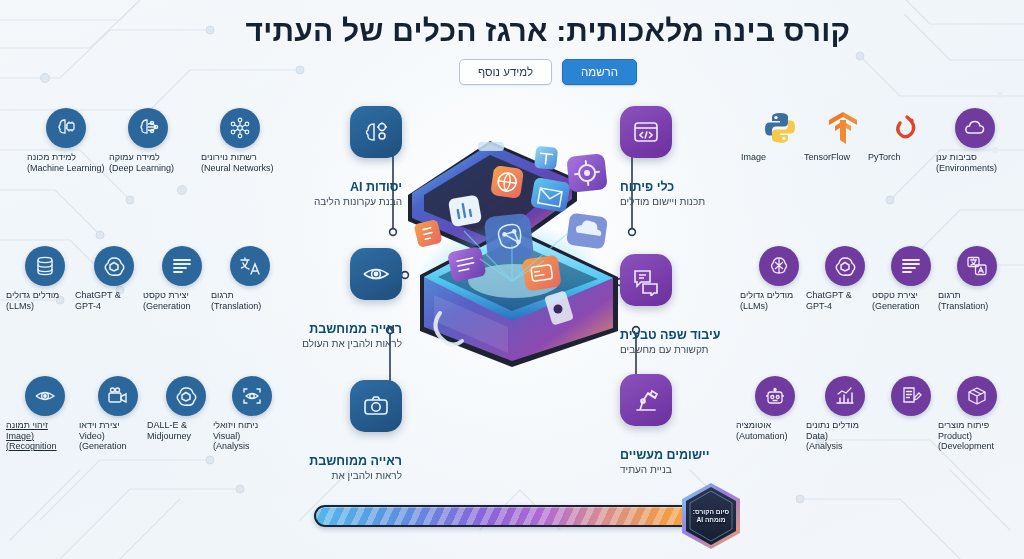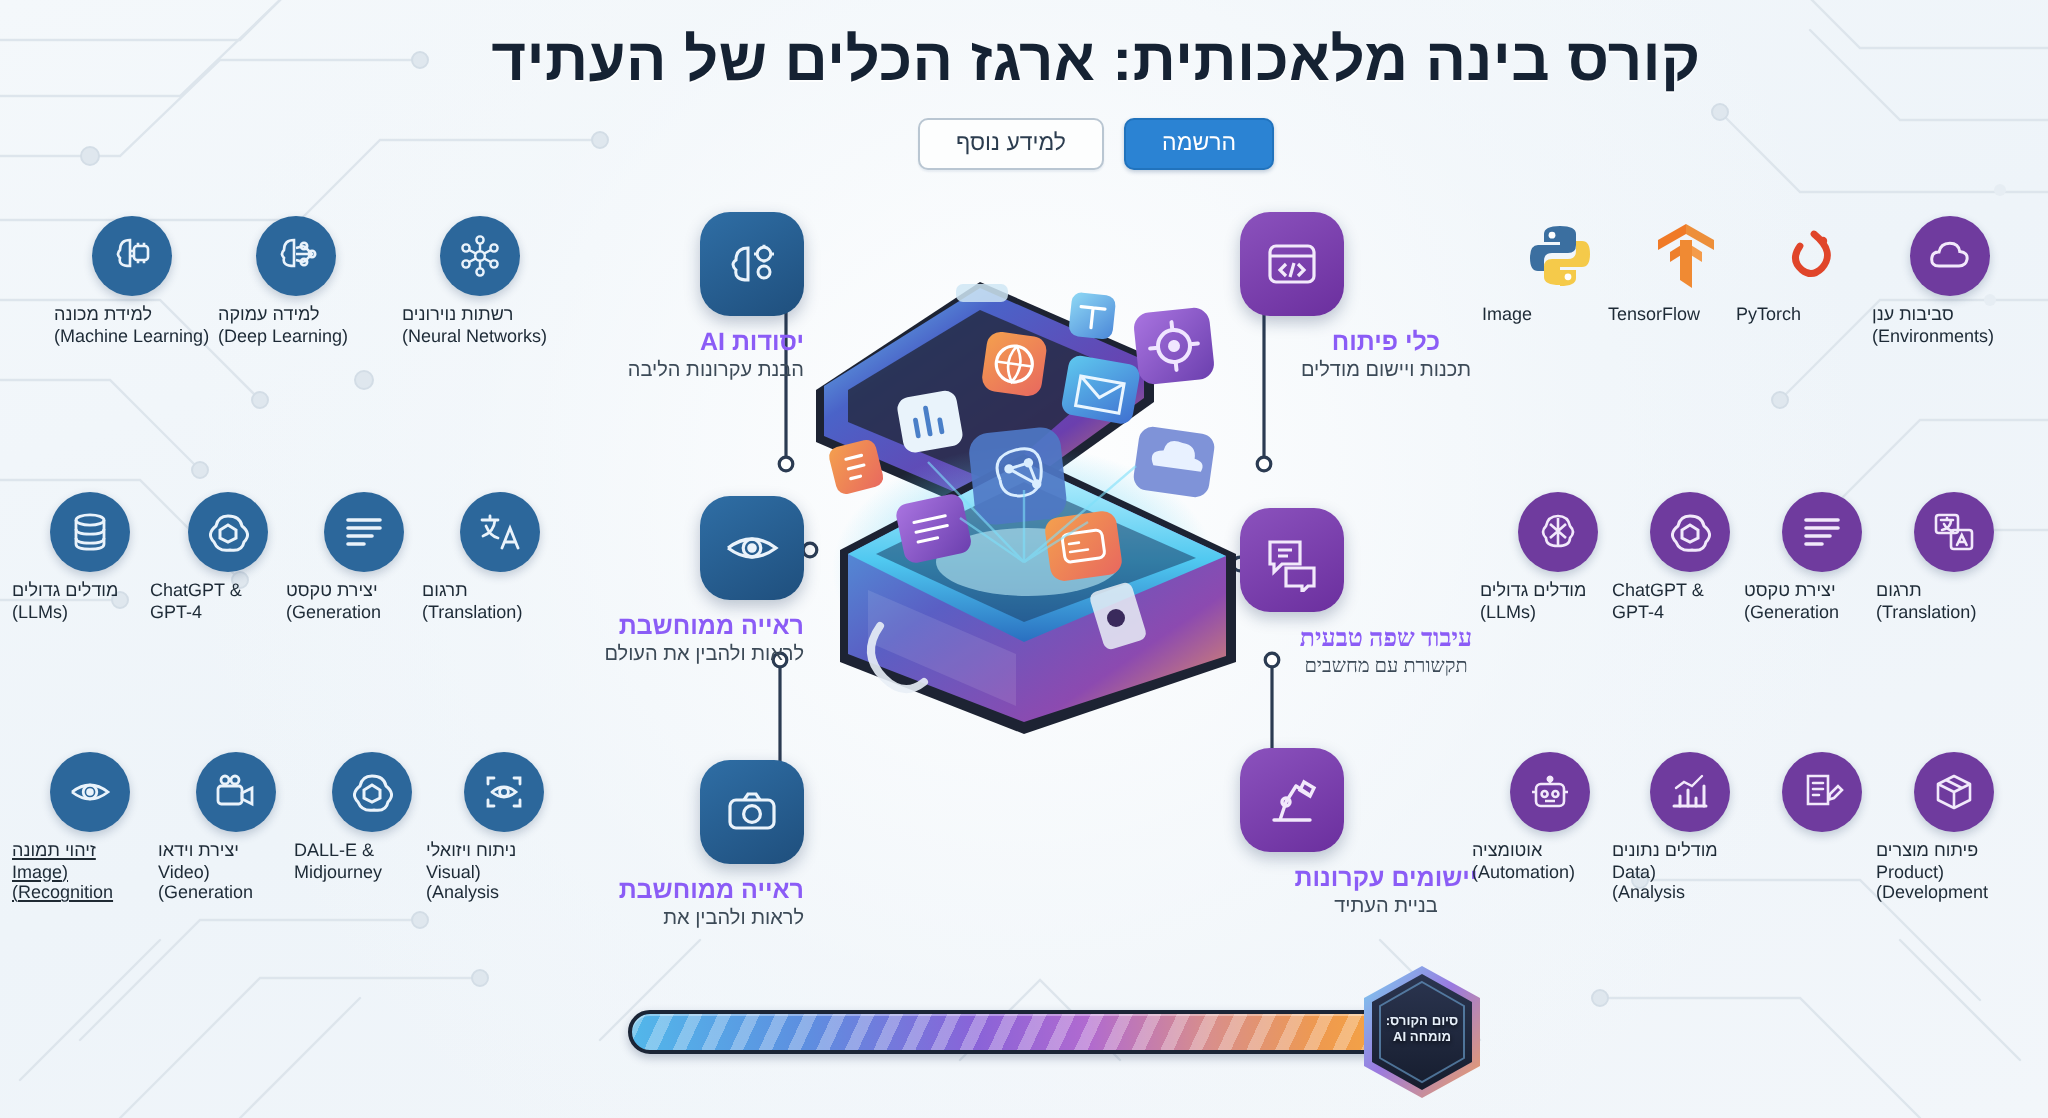--- a/index.html
+++ b/index.html
@@ -44,32 +44,32 @@
   .cat{position:absolute;z-index:6;width:150px;}
   .cat .cat-icon{
     width:52px;height:52px;border-radius:15px;
     display:flex;align-items:center;justify-content:center;
     box-shadow:0 3px 8px rgba(25,50,90,.28);
     margin:0 auto;
   }
   .cat.blue .cat-icon{background:linear-gradient(150deg,#2f6ea5 0%,#1f4f7d 100%);}
   .cat.purple .cat-icon{background:linear-gradient(150deg,#8b52bd 0%,#6b2f9e 100%);}
   .cat .cat-title{
-    direction:rtl;font-weight:bold;font-size:12.5px;margin-top:6px;color:#8b5cf6;
+    direction:rtl;font-weight:bold;font-size:12.5px;margin-top:22px;color:#0c4a6e;
     text-align:center;line-height:1.15;
   }
   .cat .cat-sub{
     direction:rtl;font-size:10px;color:#3c4a57;text-align:center;margin-top:2px;line-height:1.15;
   }
   .cat.align-right{text-align:right;}
   .cat.align-right .cat-icon{margin:0 0 0 auto;}
   .cat.align-right .cat-title,.cat.align-right .cat-sub{text-align:right;padding-left:4px;}
   .cat.align-left{text-align:left;}
   .cat.align-left .cat-icon{margin:0 auto 0 0;}
-  .cat.align-left .cat-title,.cat.align-left .cat-sub{text-align:center;padding-right:4px;}
+  .cat.align-left .cat-title,.cat.align-left .cat-sub{text-align:left;padding-right:4px;}
 
   
   .leaf{position:absolute;width:78px;z-index:6;text-align:left;}
   .leaf .leaf-icon{
     width:40px;height:40px;border-radius:50%;margin:0 auto;
     display:flex;align-items:center;justify-content:center;
     box-shadow:0 2px 5px rgba(25,50,90,.22);
   }
   .leaf.blue .leaf-icon{background:#2c679b;}
   .leaf.purple .leaf-icon{background:#6f3b9e;}
@@ -380,21 +380,21 @@
             <rect x="4" y="6" width="22" height="18" rx="3"></rect>
             <path d="M4,11 h22"></path>
             <path d="M12,15 l-3,3 l3,3 M18,15 l3,3 l-3,3 M16,14.5 l-2,7"></path>
           </g>
         </svg>
     </div>
     <div class="cat-title">כלי פיתוח</div>
     <div class="cat-sub">תכנות ויישום מודלים</div>
   </div>
 
-  <div class="cat purple align-left" style="left:620px;top:254px;font-family:Liberation Serif, serif;">
+  <div class="cat purple align-left" style="left:620px;top:254px;">
     <div class="cat-icon">
       <svg width="32" height="32" viewBox="0 0 32 32">
           <g stroke="#f2e9fb" stroke-width="1.6" fill="none">
             <path d="M5,7 h15 v11 h-9 l-4,4 v-4 h-2 z"></path>
             <path d="M13,20 h14 v9 h-3 l-3,3 v-3 h-8 z"></path>
             <path d="M9,11 h7 M9,14 h5"></path>
           </g>
         </svg>
     </div>
     <div class="cat-title">עיבוד שפה טבעית</div>
@@ -404,21 +404,21 @@
   <div class="cat purple align-left" style="left:620px;top:374px;">
     <div class="cat-icon">
       <svg width="32" height="32" viewBox="0 0 32 32">
           <g stroke="#f2e9fb" stroke-width="1.7" fill="none" stroke-linecap="round">
             <path d="M7,26 h18 M10,26 l3,-9 M13,17 l5,-8 M18,9 l6,4"></path>
             <circle cx="13" cy="17" r="2"></circle>
             <path d="M22,7 l5,3 l-2,4 l-5,-3 z"></path>
           </g>
         </svg>
     </div>
-    <div class="cat-title">יישומים עקרונות</div>
+    <div class="cat-title">יישומים מעשיים</div>
     <div class="cat-sub">בניית העתיד</div>
   </div>
 
   <div class="leaf blue" style="left:27px;top:108px;">
     <div class="leaf-icon">
       <svg width="24" height="24" viewBox="0 0 24 24">
           <g stroke="#eaf3fb" stroke-width="1.3" fill="none">
             <path d="M11,4 q-5,0 -5,5 q-2,2 0,4 q-1,4 5,4 z"></path>
             <rect x="13" y="7" width="7" height="7" rx="1.5"></rect>
             <path d="M15,7 v-1.6 M18,7 v-1.6 M15,14 v1.6 M18,14 v1.6 M13,9.5 h-1.6 M13,12 h-1.6"></path>

